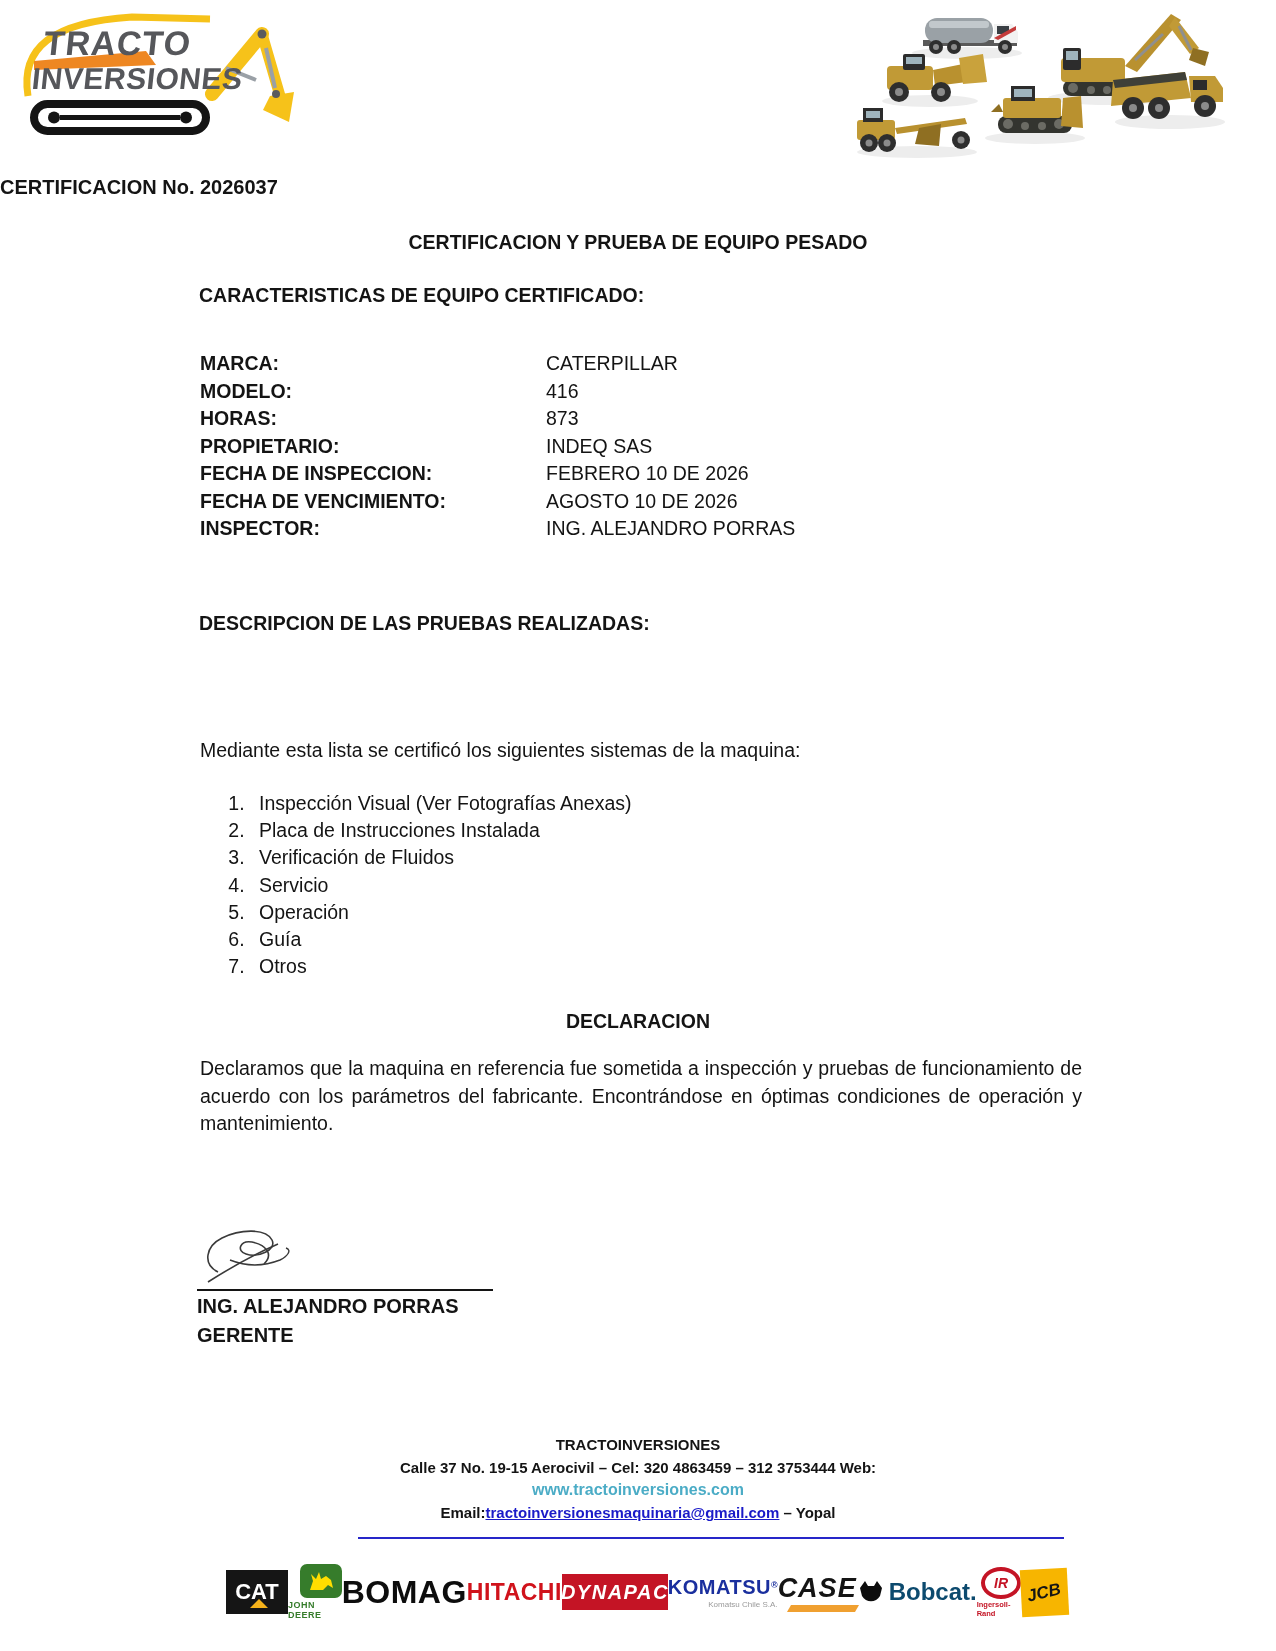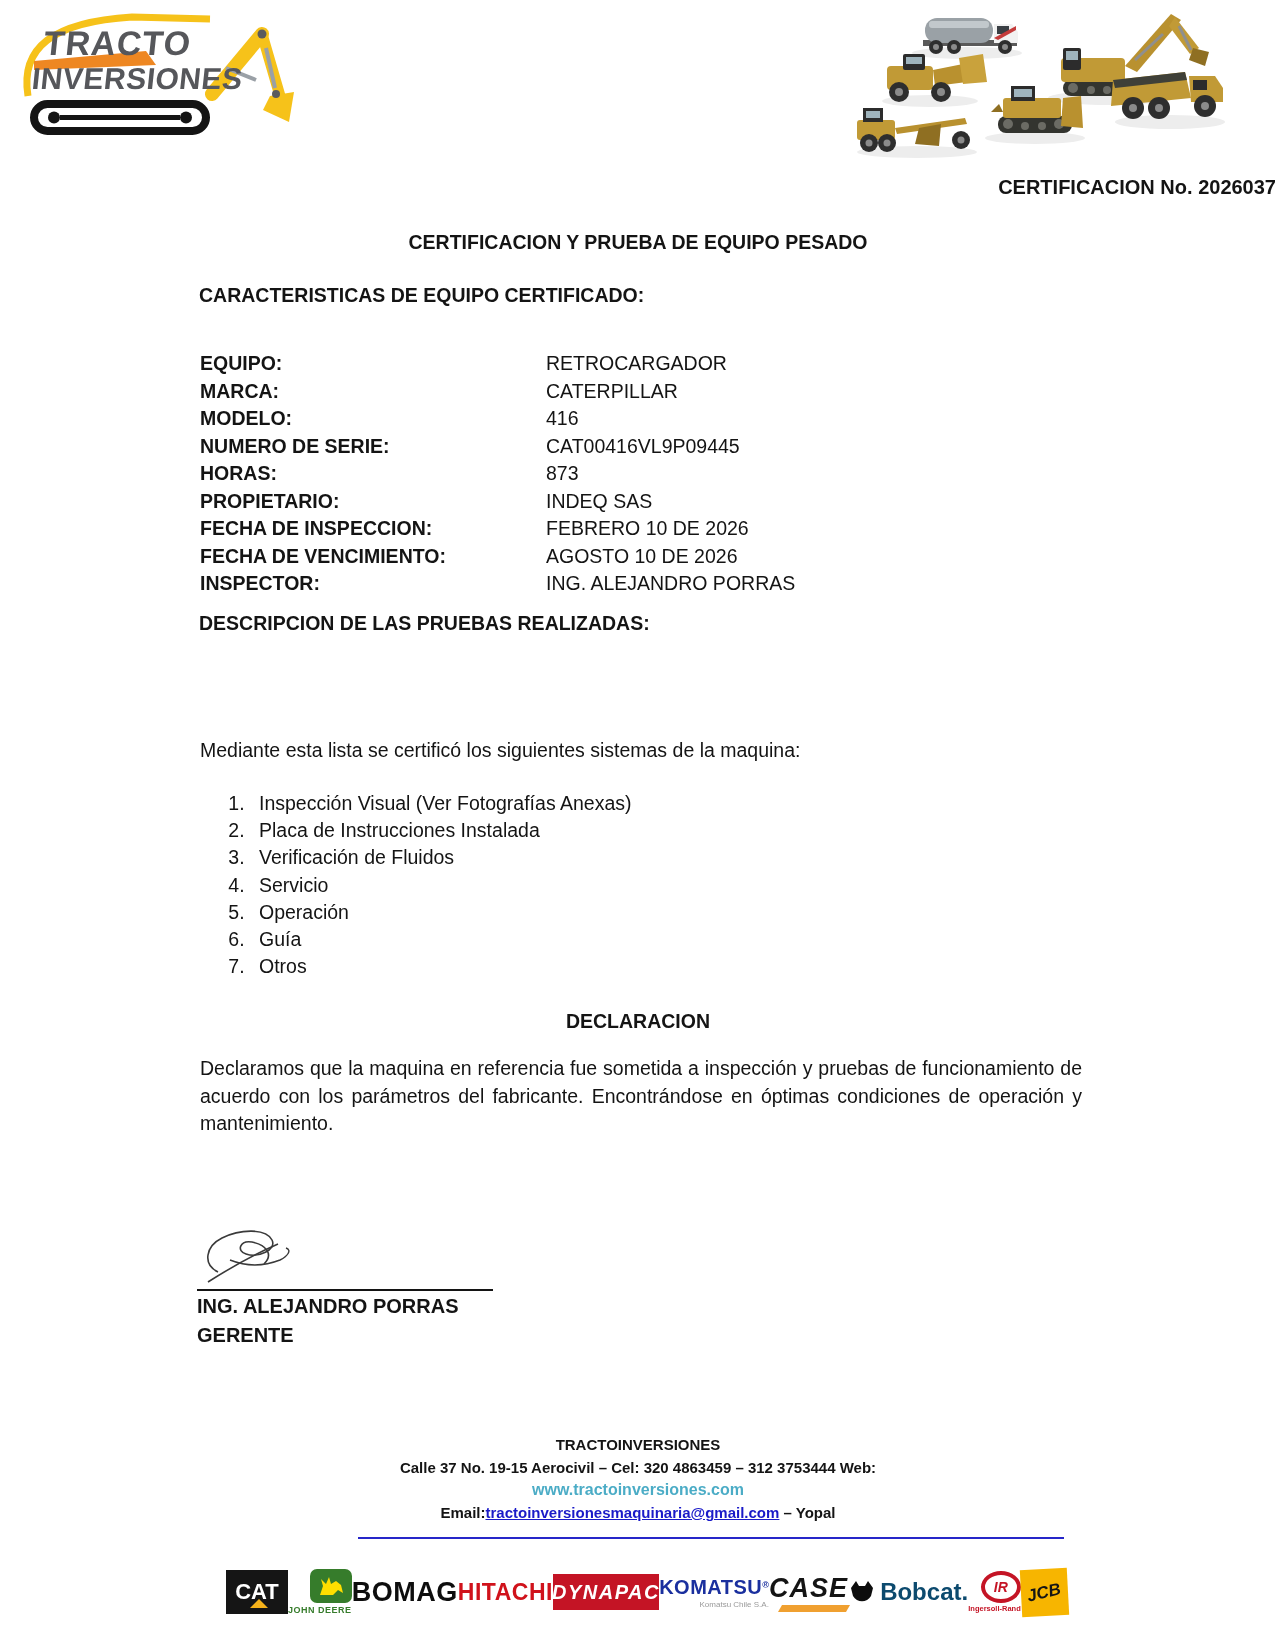--- a/index.html
+++ b/index.html
@@ -15,21 +15,21 @@
     position:absolute; left:32px; top:20px; font-size:34px; font-weight:800;
     color:#56575b; letter-spacing:1px; transform:skewX(-6deg);
   }
   .logo-inv {
     position:absolute; left:20px; top:58px; font-size:30px; font-weight:800;
     color:#56575b; letter-spacing:0.5px; transform:skewX(-6deg);
   }
   .equip-photo { position:absolute; left:795px; top:0px; width:440px; height:162px; }
 
   
-  .doc-title  { position:absolute; left:0; top:176px; width:100%; text-align:right; font-size:20px; font-weight:700; }
+  .doc-title  { position:absolute; left:0; top:176px; width:100%; text-align:left; font-size:20px; font-weight:700; }
   .doc-subtitle { position:absolute; left:0; top:231px; width:100%; text-align:center; font-size:19.5px; font-weight:700; }
   .sec-heading { position:absolute; left:199px; font-size:19.5px; font-weight:700; }
   .h-carac { top:284px; }
   .h-desc  { top:612px; }
   .h-decl  { left:0; width:100%; text-align:center; top:1010px; }
 
   
   .char-rows { position:absolute; left:200px; top:350px; width:760px; }
   .char-row  { display:flex; height:27.5px; line-height:27.5px; font-size:19.5px; }
   .char-label { width:346px; font-weight:700; }
@@ -61,21 +61,21 @@
   
   .brands { position:absolute; left:226px; top:1556px; width:842px; height:72px;
             display:flex; align-items:center; justify-content:space-between; }
   .brand { display:flex; flex-direction:column; align-items:flex-end; justify-content:center; }
   .cat-box { position:relative; width:62px; height:44px; background:#151515; display:flex; align-items:center; justify-content:center; }
   .cat-text { color:#fff; font-size:22px; font-weight:800; letter-spacing:0; z-index:1; }
   .cat-tri { position:absolute; left:24px; bottom:6px; width:0; height:0;
              border-left:9px solid transparent; border-right:9px solid transparent; border-bottom:9px solid #f6b21a; z-index:2; }
   .jd-badge { width:42px; height:34px; background:#367c2b; border-radius:7px; display:flex; align-items:center; justify-content:center; }
   .jd-text { margin-top:2px; font-size:9px; font-weight:700; color:#367c2b; letter-spacing:0.5px; }
-  .bomag-text { font-size:27px; font-weight:800; color:#0d0d0d; letter-spacing:0.5px; }
+  .bomag-text { font-size:32px; font-weight:800; color:#0d0d0d; letter-spacing:0.5px; }
   .hitachi-text { font-size:23px; font-weight:800; color:#d0121b; letter-spacing:0.5px; }
   .dynapac-box { width:106px; height:36px; background:#c41425; display:flex; align-items:center; justify-content:center; }
   .dynapac-text { color:#fff; font-size:20px; font-weight:800; font-style:italic; letter-spacing:1.5px; }
   .komatsu-text { font-size:20px; font-weight:800; color:#1a2f9e; letter-spacing:0.5px; }
   .komatsu-reg { font-size:9px; vertical-align:super; color:#1a2f9e; font-weight:700; }
   .komatsu-sub { font-size:8px; color:#9a9a9a; margin-top:1px; }
   .case-text { font-size:27px; font-weight:800; font-style:italic; color:#141414; letter-spacing:1px; }
   .case-bar { width:68px; height:7px; background:#f0a030; transform:skewX(-30deg); margin-top:1px; }
   .bobcat { flex-direction:row; gap:4px; align-items:center; }
   .bobcat-text { font-size:24px; font-weight:800; color:#0c4a6e; }
@@ -200,34 +200,26 @@
       </g>
     </svg>
   </div>
 
   <div class="doc-title">CERTIFICACION No. 2026037</div>
   <div class="doc-subtitle">CERTIFICACION Y PRUEBA DE EQUIPO PESADO</div>
 
   <div class="sec-heading h-carac">CARACTERISTICAS DE EQUIPO CERTIFICADO:</div>
   <div class="char-rows">
       <div class="char-row">
-      <span class="char-label">EQUIPO:</span>
-      <span class="char-value">RETROCARGADOR</span>
-    </div>
-      <div class="char-row">
       <span class="char-label">MARCA:</span>
       <span class="char-value">CATERPILLAR</span>
     </div>
       <div class="char-row">
       <span class="char-label">MODELO:</span>
       <span class="char-value">416</span>
-    </div>
-      <div class="char-row">
-      <span class="char-label">NUMERO DE SERIE:</span>
-      <span class="char-value">CAT00416VL9P09445</span>
     </div>
       <div class="char-row">
       <span class="char-label">HORAS:</span>
       <span class="char-value">873</span>
     </div>
       <div class="char-row">
       <span class="char-label">PROPIETARIO:</span>
       <span class="char-value">INDEQ SAS</span>
     </div>
       <div class="char-row">

